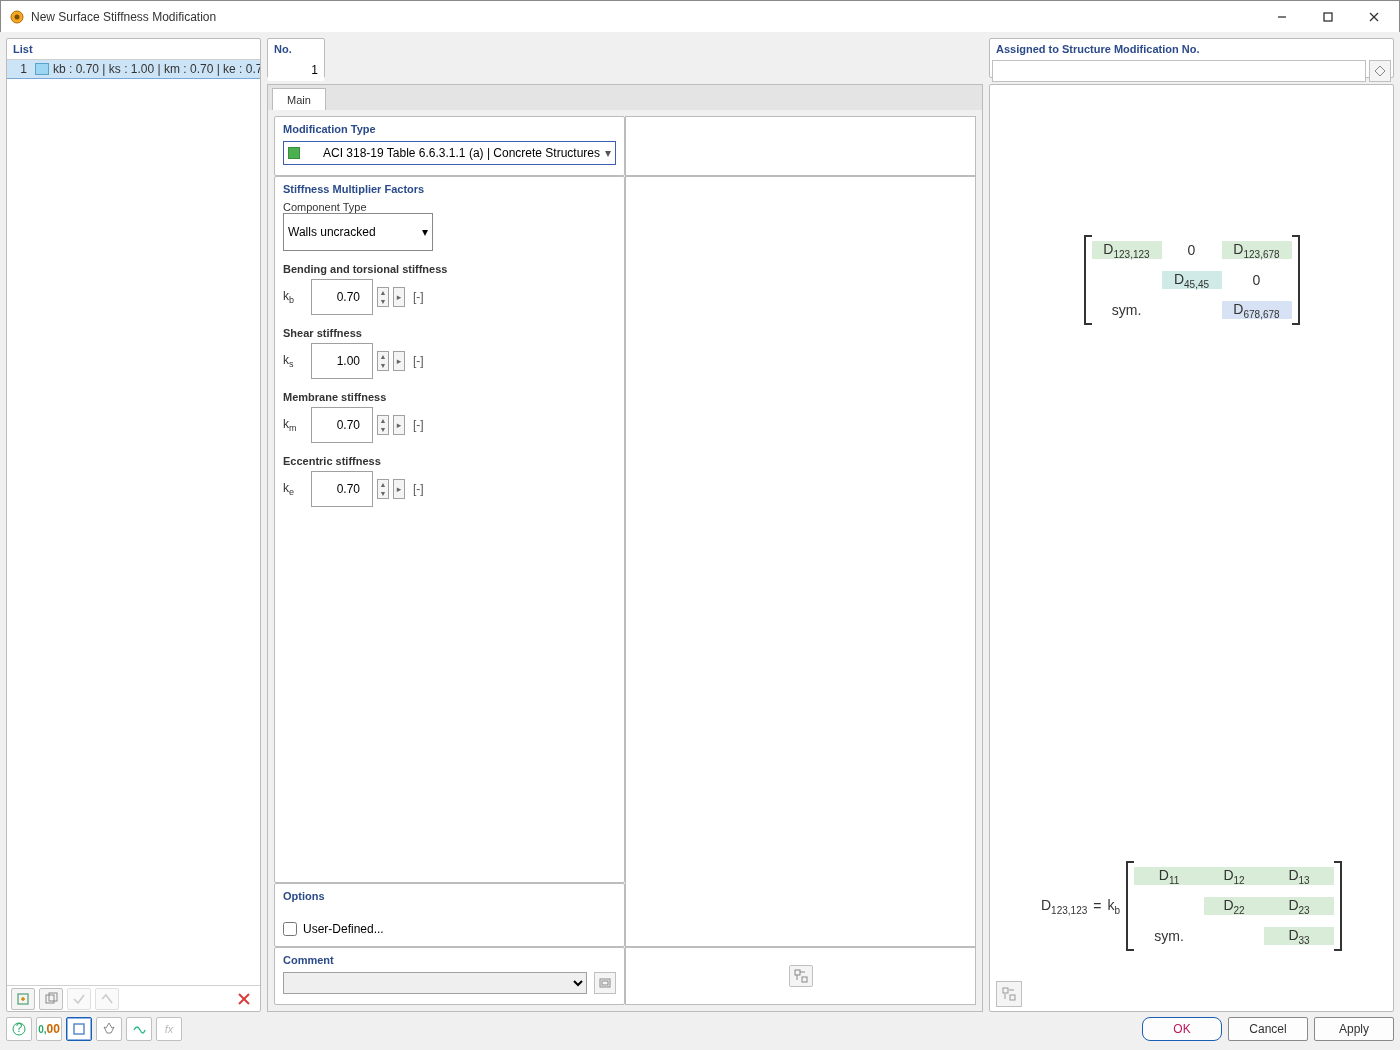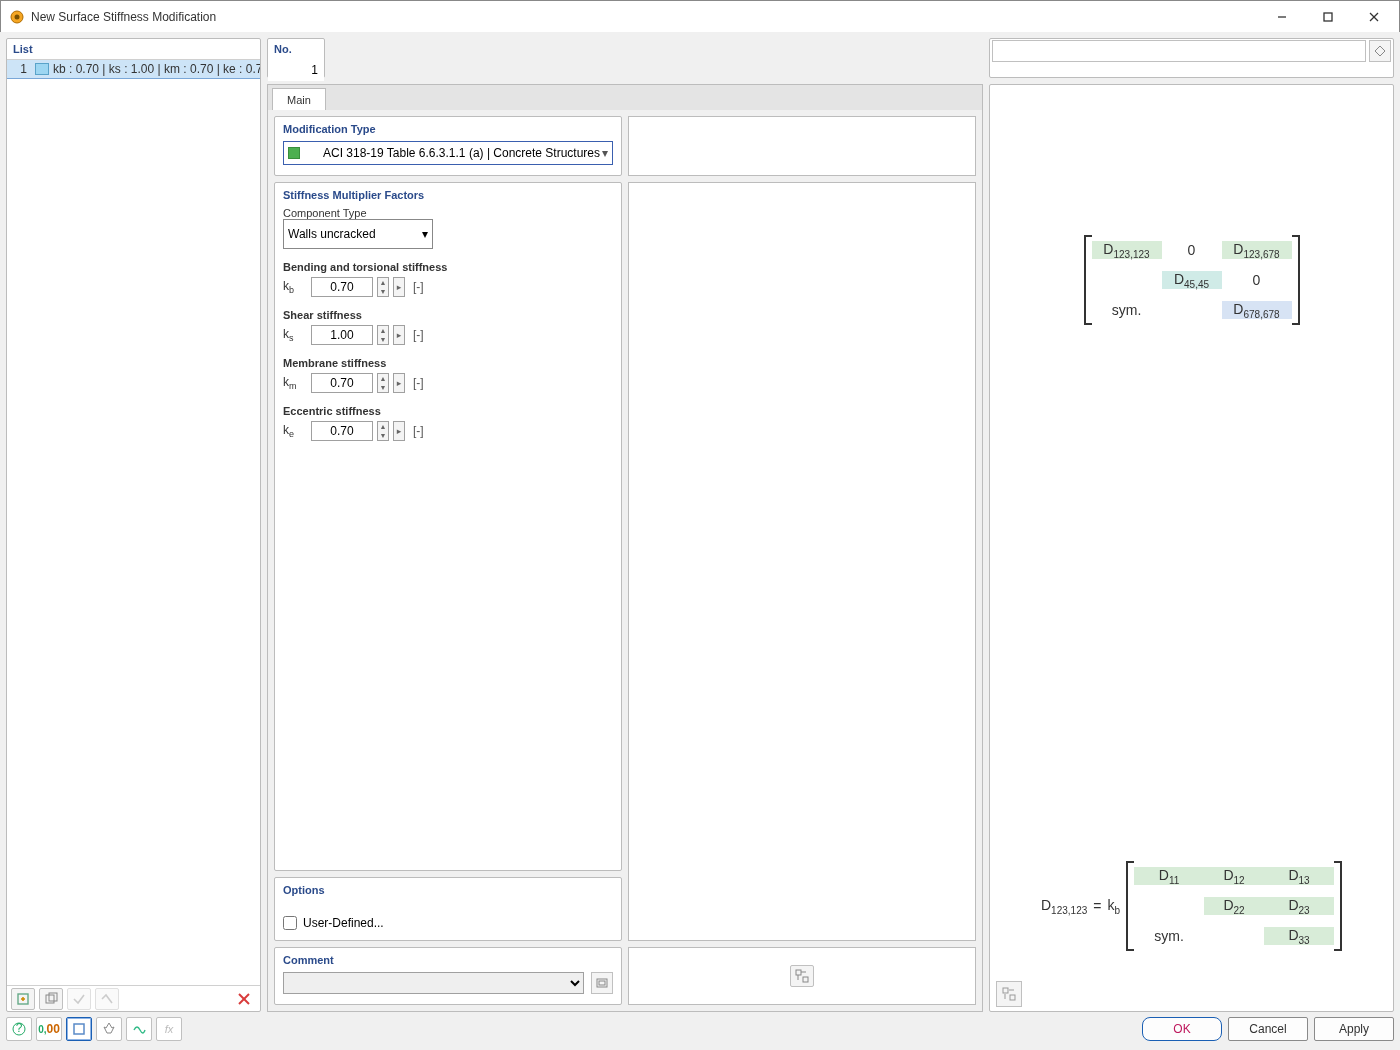--- a/index.html
+++ b/index.html
@@ -44,46 +44,46 @@
 
 
 .assigned-panel { grid-column:4; grid-row:1;}
 .assigned-body { display:flex; align-items:center; height:24px; padding:0 2px;}
 .assigned-input { flex:1; height:22px; border:1px solid #c0c0c0; padding:0 6px; background:#fff;}
 
 
 .center-panel { grid-column:2 / span 2; grid-row:2; background:transparent; border:none; display:flex; flex-direction:column; }
 .tabstrip { height:26px; display:flex; align-items:flex-end; background:#e4e4e4; border:1px solid #bcbcbc; border-bottom:none;}
 .tab { height:22px; padding:8px 14px; background:#fff; border:1px solid #bcbcbc; border-bottom:none; margin:0 0 0 4px; display:flex; align-items:center; color:#333; font-size:11px;}
-.tabcontent { flex:1; background:#f0f0f0; border:1px solid #bcbcbc; border-top:none; display:grid; grid-template-columns: 1fr 1fr; grid-template-rows: auto 1fr auto auto; gap:6px; padding:6px;}
+.tabcontent { flex:1; background:#f0f0f0; border:1px solid #bcbcbc; border-top:none; display:grid; grid-template-columns: 1fr 1fr; grid-template-rows: auto 1fr auto auto; padding:6px;}
 
 .group { background:#fff; border:1px solid #bcbcbc; border-radius:2px; padding:6px 8px 10px 8px;}
 .group-title { font-size:11px; color:#2a4a8a; font-weight:600; margin-bottom:6px;}
 .mod-type { grid-column:1; grid-row:1;}
 .factors { grid-column:1; grid-row:2;}
 .blank-right { grid-column:2; grid-row:1; background:#fff; border:1px solid #bcbcbc;}
 .middle-spacer { grid-column:2; grid-row:2 / span 2; background:#fff; border:1px solid #bcbcbc;}
 .options { grid-column:1; grid-row:3;}
 .comment { grid-column:1; grid-row:4;}
 .comment-right { grid-column:2; grid-row:4; background:#fff; border:1px solid #bcbcbc; display:flex; align-items:center; justify-content:center;}
 
 select.full, .dropdown { width:100%; height:24px; border:1px solid #888; background:#fff; padding:0 4px;}
 .dropdown { display:flex; align-items:center; border-color:#3a5faf;}
 .dropdown .sq { width:12px; height:12px; background:#4caf50; border:1px solid #388e3c; margin-right:6px;}
 .dropdown .txt { flex:1;margin-left:17px; }
 .dropdown .arr { color:#555; }
 
 .field-label { font-size:11px; color:#333; margin-top:4px; }
-.component-select { width:150px; height:30px; border:1px solid #888; background:#fff; padding:0 4px; display:flex; align-items:center; justify-content:space-between;}
+.component-select { width:150px; height:38px; border:1px solid #888; background:#fff; padding:0 4px; display:flex; align-items:center; justify-content:space-between;}
 
 .sub-heading { font-size:11px; font-weight:600; color:#333; margin-top:12px;}
 .param-row { display:flex; align-items:center; margin-top:4px; gap:4px;}
 .param-row .sym { width:24px; color:#333;}
 .param-row .sym sub { font-size:9px;}
-.num-input { width:62px; height:20px; text-align:center; padding:0 12px; border:1px solid #a0a0a0; background:#fff;}
+.num-input { width:62px; height:36px; text-align:right; padding:0 12px; border:1px solid #a0a0a0; background:#fff;}
 .spin { width:12px; height:20px; border:1px solid #a0a0a0; background:#f4f4f4; display:flex; flex-direction:column;}
 .spin div {flex:1; display:flex; align-items:center; justify-content:center; font-size:7px; color:#666;}
 .menu-arr { width:12px; height:20px; border:1px solid #a0a0a0; background:#f4f4f4; display:flex; align-items:center; justify-content:center; font-size:9px; color:#666;}
 .unit { color:#555; margin-left:4px;}
 
 .checkbox-row { display:flex; align-items:flex-end; gap:6px;margin-top:20px;}
 .checkbox-row input { width:14px; height:14px;}
 
 .comment .body { display:flex; align-items:center; gap:4px;}
 .comment select { flex:1; height:22px; border:1px solid #a0a0a0;}
@@ -196,20 +196,21 @@
       </div>
     </div>
 
     <div class="panel no-panel">
       <div class="panel-header noborder">No.</div>
       <input class="no-input" value="1" style="">
     </div>
 
 
     <div class="panel assigned-panel">
+      <div class="panel-header noborder">Assigned to Structure Modification No.</div>
       <div class="assigned-body">
         <input class="assigned-input" value="" style="">
         <div class="icon-btn">
             <svg width="12" height="12">
               <path d="M6 1 L11 6 L6 11 L1 6 Z" fill="none" stroke="#888"></path>
             </svg>
           </div>
       </div>
     </div>
 

